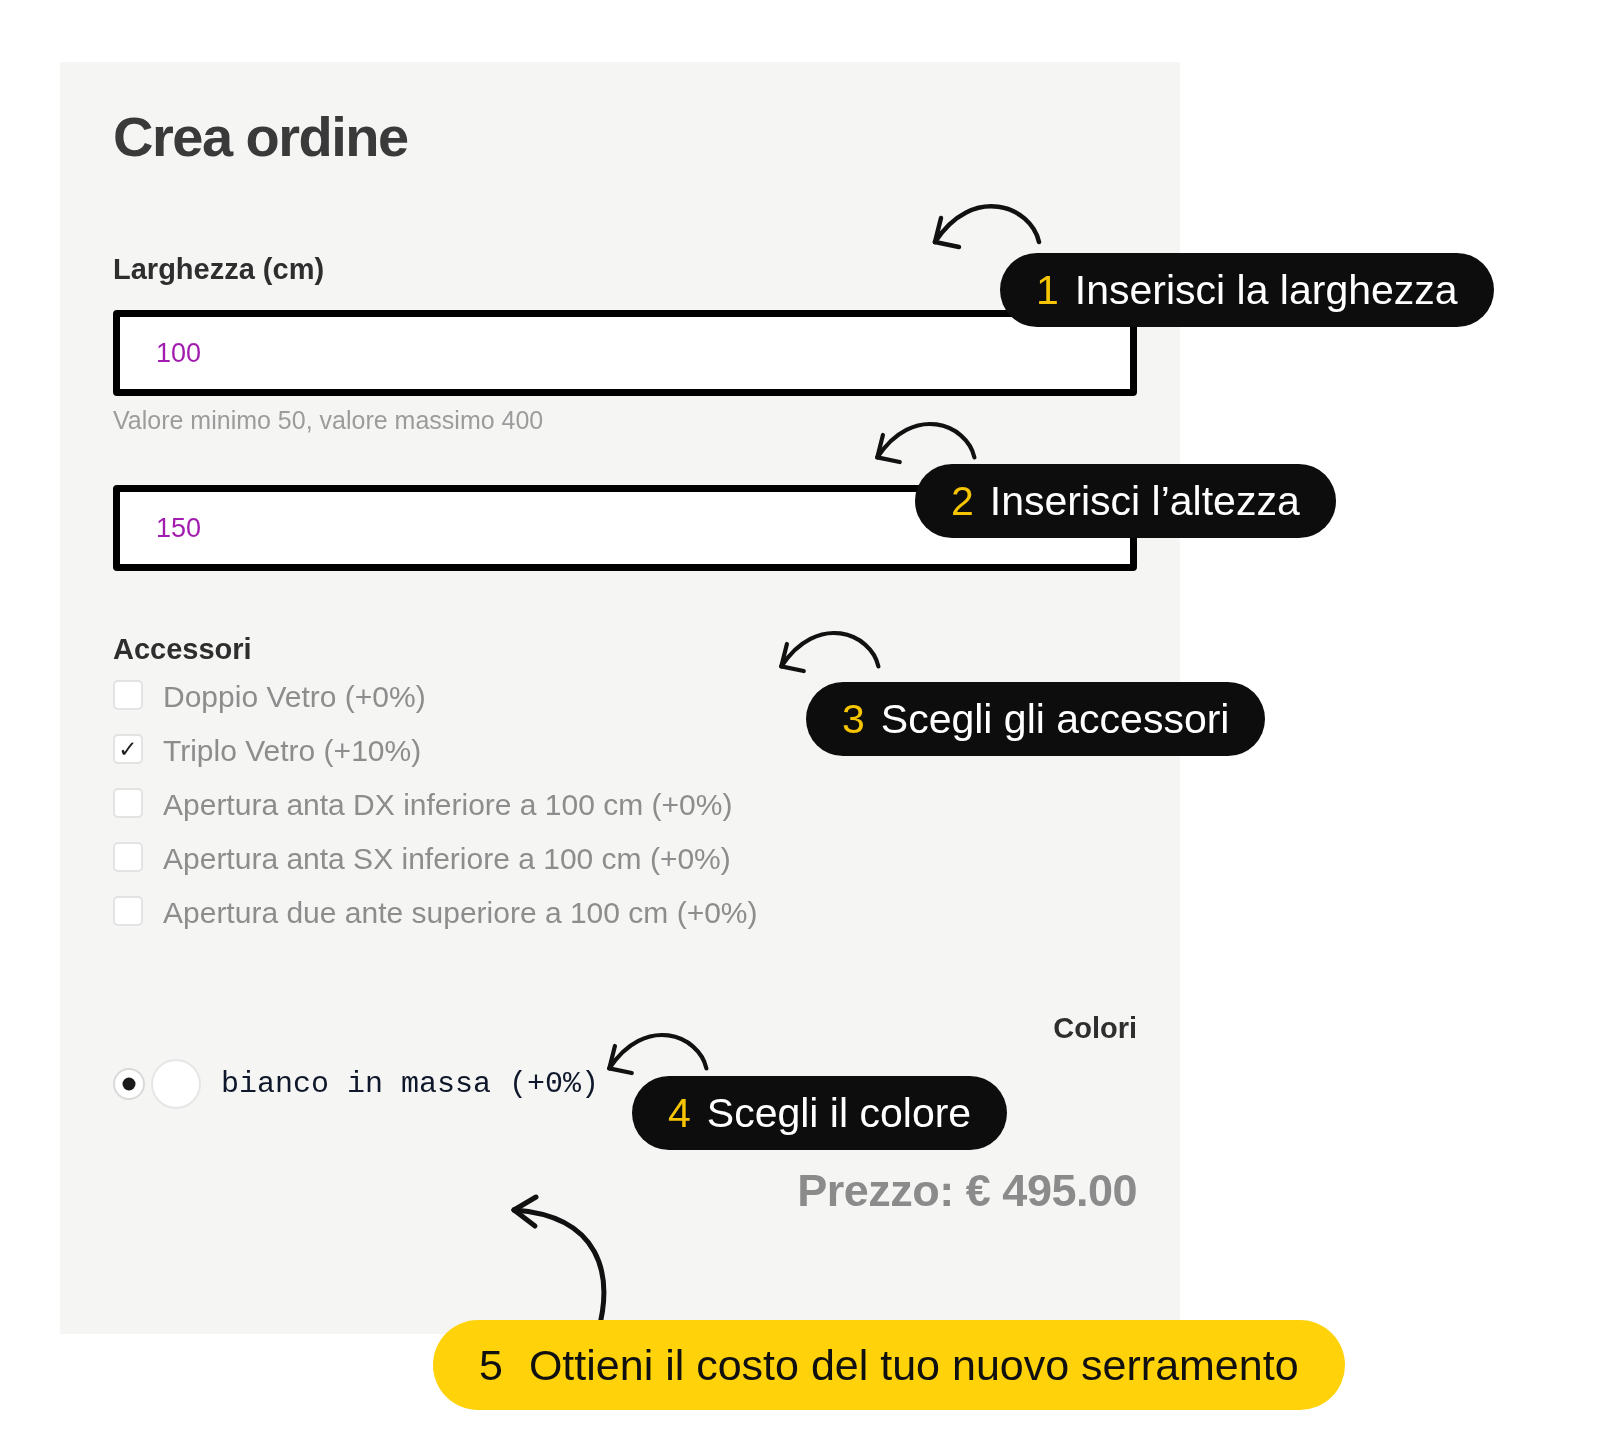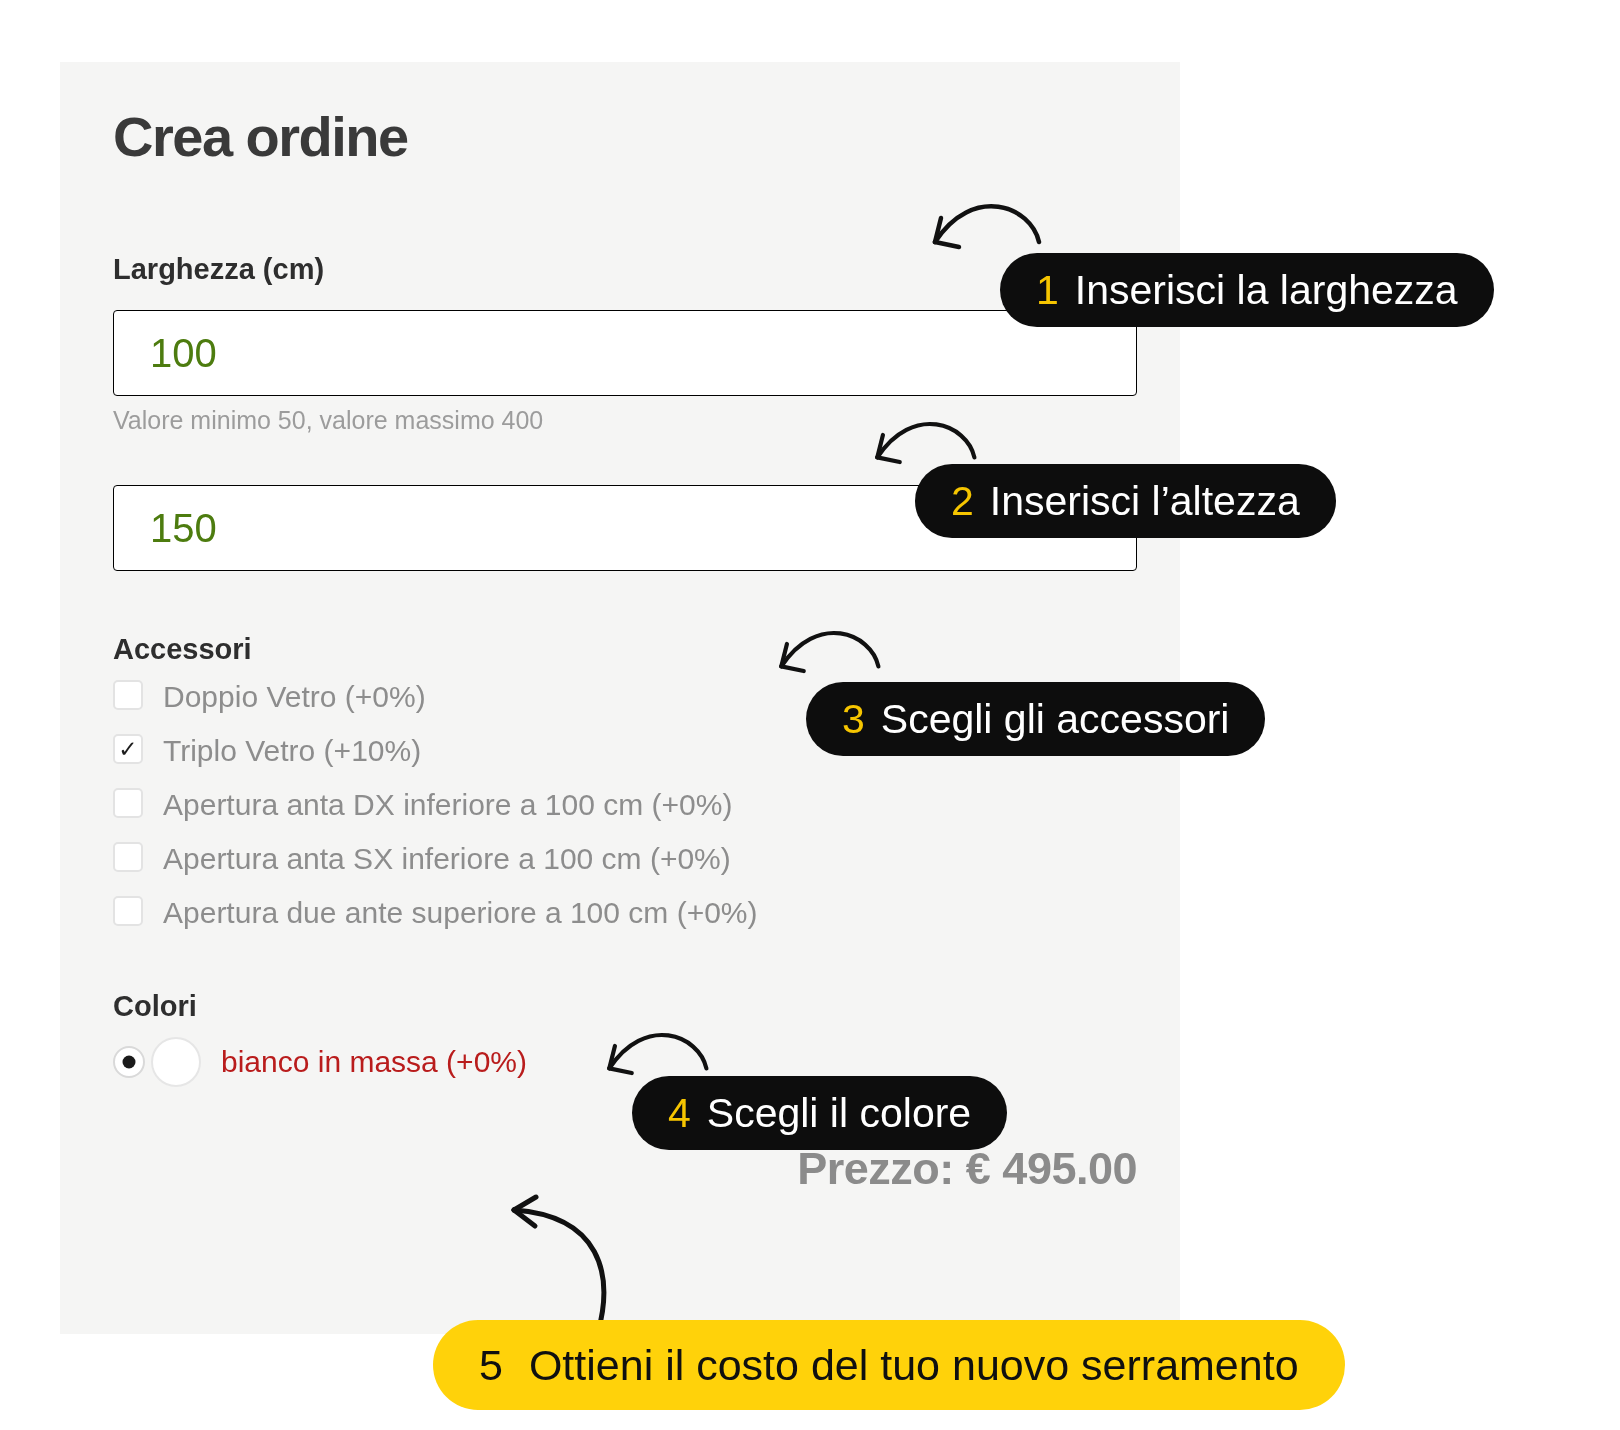--- a/index.html
+++ b/index.html
@@ -17,54 +17,54 @@
   }
   .title {
     font-size:56px; font-weight:700; color:#3a3a3a; letter-spacing:-1.5px;
     margin:0 0 84px 0;
   }
   .field-label {
     font-size:29px; font-weight:700; color:#2e2e2e; margin-bottom:24px;
   }
   .text-input {
     display:block; width:100%; box-sizing:border-box; height:86px;
-    background:#ffffff; border:1px solid #000000; border-radius:4px;
-    padding:0 36px; font-size:40px; color:#4d7c0f; font-family:inherit;
+    background:#ffffff; border:7px solid #000000; border-radius:4px;
+    padding:0 36px; font-size:27px; color:#a21caf; font-family:inherit;
     outline:none;
   }
   .helper { margin-top:10px; font-size:25px; color:#9c9c9c; }
   .field { margin-bottom:50px; }
   .field.second { margin-bottom:62px; }
 
   .section-label { font-size:29px; font-weight:700; color:#2e2e2e; margin-bottom:14px; }
   .check-row { display:flex; gap:20px; height:32px; margin-bottom:22px; }
   .checkbox {
     width:30px; height:30px; box-sizing:border-box; flex:0 0 30px;
     border:2px solid #e3e3e3; border-radius:5px; background:#ffffff;
     display:flex; align-items:center; justify-content:center;
   }
   .check-glyph { display:none; font-size:23px; font-weight:700; color:#1c1c1c; line-height:1; }
   .checkbox.checked .check-glyph { display:block; }
   .check-label { font-size:30px; color:#8d8d8d; }
 
-  .colors-section { margin-top:62px; }
+  .colors-section { margin-top:84px;text-align:right; }
   .radio-row { display:flex; align-items:center; margin-top:6px; height:50px; }
   .radio {
     width:32px; height:32px; border-radius:50%; box-sizing:border-box;
     border:2px solid #d9d9d9; background:#ffffff; position:relative; flex:0 0 32px;
   }
   .radio.checked::after {
     content:""; position:absolute; left:50%; top:50%; transform:translate(-50%,-50%);
     width:13px; height:13px; border-radius:50%; background:#1a1a1a;
   }
   .swatch {
     width:50px; height:50px; border-radius:50%; box-sizing:border-box;
     border:2px solid #e6e6e6; background:#ffffff; margin-left:6px;
   }
-  .radio-label { font-size:30px; color:#b91c1c; margin-left:20px; }
+  .radio-label { font-size:30px; color:#0f172a; margin-left:20px;font-family:Liberation Mono, monospace; }
 
   .price { margin-top:56px; font-size:45px; font-weight:700; color:#8b8b8b; letter-spacing:-0.5px;text-align:right; }
   .price .price-value { margin-left:12px; }
 
   
   .pill {
     position:absolute; display:flex; align-items:center; white-space:nowrap;
     border-radius:44px;
   }
   .pill.dark { background:#0d0d0d; color:#ffffff; height:74px; font-size:41px; padding:0 36px; }

